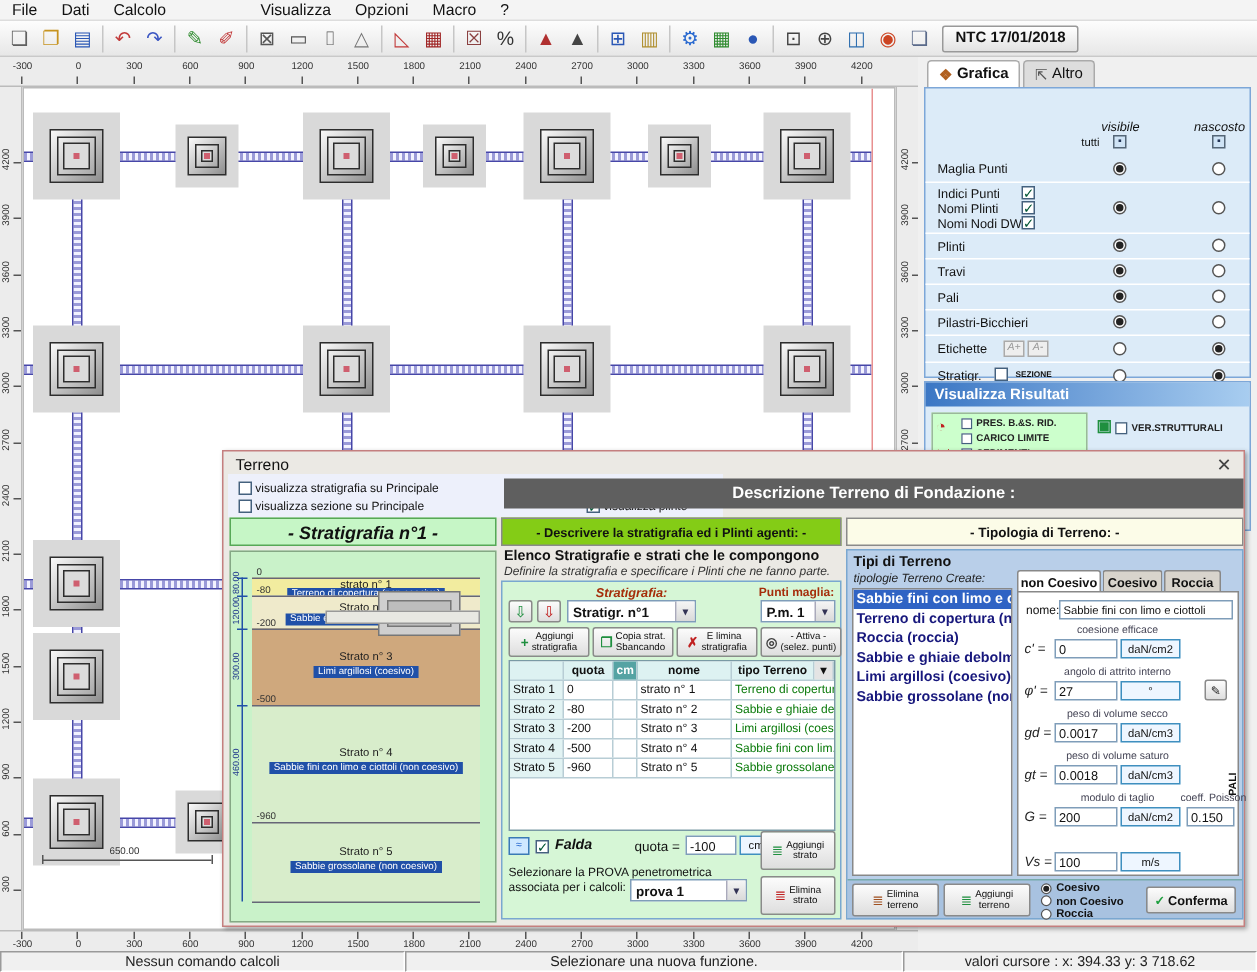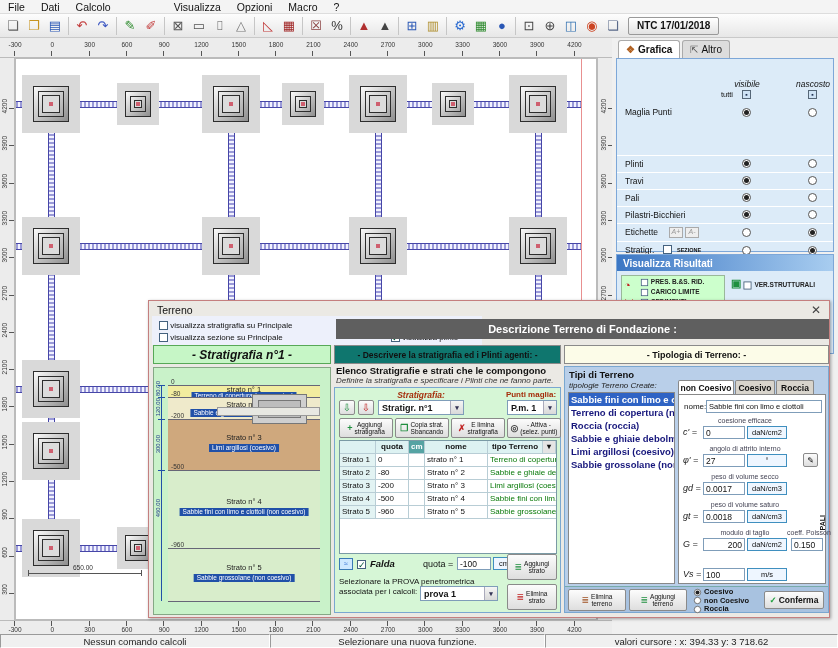--- a/index.html
+++ b/index.html
@@ -387,20 +387,30 @@
           <div style="position: absolute; left: 100px; top: 4px; width: 60px; text-align: center; font-style: italic; font-size: 8.5px;">visibile</div>
           <div style="position: absolute; left: 166px; top: 4px; width: 60px; text-align: center; font-style: italic; font-size: 8.5px;">nascosto</div>
           <div style="position: absolute; left: 88px; top: 15px; width: 28px; text-align: right; font-size: 7.5px;">tutti</div>
           <div class="bsq" style="position: absolute; left: 125px; top: 15px;"></div>
           <div class="bsq" style="position: absolute; left: 191px; top: 15px;"></div>
           <div style="position: absolute; left: 0px; top: 30px; width: 100%; height: 16px; border-top: none;">
             <div class="optlabel" style="position: absolute; left: 8px; top: 2px; font-size: 8.5px;">Maglia Punti</div>
             <div class="radio on" style="position: absolute; left: 125px; top: 2.5px;"></div>
             <div class="radio" style="position: absolute; left: 191px; top: 2.5px;"></div>
           </div>
+          <div style="position: absolute; left: 0px; top: 46px; width: 100%; height: 34px; border-top: 1px solid rgb(255, 255, 255);">
+            <div class="optlabel" style="position: absolute; left: 8px; top: 2px; font-size: 8.5px;">Indici Punti</div>
+            <div class="chk on" style="position: absolute; left: 64px; top: 2px;"></div>
+            <div class="optlabel" style="position: absolute; left: 8px; top: 12px; font-size: 8.5px;">Nomi Plinti</div>
+            <div class="chk on" style="position: absolute; left: 64px; top: 12px;"></div>
+            <div class="optlabel" style="position: absolute; left: 8px; top: 22px; font-size: 8.5px;">Nomi Nodi DW</div>
+            <div class="chk on" style="position: absolute; left: 64px; top: 22px;"></div>
+            <div class="radio on" style="position: absolute; left: 125px; top: 11.5px;"></div>
+            <div class="radio" style="position: absolute; left: 191px; top: 11.5px;"></div>
+          </div>
           <div style="position: absolute; left: 0px; top: 80px; width: 100%; height: 17px; border-top: 1px solid rgb(255, 255, 255);">
             <div class="optlabel" style="position: absolute; left: 8px; top: 2.5px; font-size: 8.5px;">Plinti</div>
             <div class="radio on" style="position: absolute; left: 125px; top: 3px;"></div>
             <div class="radio" style="position: absolute; left: 191px; top: 3px;"></div>
           </div>
           <div style="position: absolute; left: 0px; top: 97px; width: 100%; height: 17px; border-top: 1px solid rgb(255, 255, 255);">
             <div class="optlabel" style="position: absolute; left: 8px; top: 2.5px; font-size: 8.5px;">Travi</div>
             <div class="radio on" style="position: absolute; left: 125px; top: 3px;"></div>
             <div class="radio" style="position: absolute; left: 191px; top: 3px;"></div>
           </div>
@@ -496,21 +506,21 @@
         <div style="position: absolute; left: 1px; top: 66.5px; font-size: 6px; color: rgb(34, 58, 140); writing-mode: vertical-rl; transform: rotate(180deg);">300.00</div>
         <div style="position: absolute; left: 4px; top: 51px; width: 7px; height: 1px; background: rgb(32, 80, 168);"></div>
         <div style="position: absolute; left: 1px; top: 131px; font-size: 6px; color: rgb(34, 58, 140); writing-mode: vertical-rl; transform: rotate(180deg);">460.00</div>
         <div style="position: absolute; left: 4px; top: 102px; width: 7px; height: 1px; background: rgb(32, 80, 168);"></div>
         <div style="position: absolute; left: 98px; top: 26px; width: 55px; height: 30px; background: rgb(207, 207, 207); border: 1px solid rgb(119, 119, 119);">
           <div style="position: absolute; inset: 5px; border: 1px solid rgb(119, 119, 119); background: rgb(189, 189, 189);"></div>
         </div>
         <div style="position: absolute; left: 63px; top: 39px; width: 103px; height: 9px; background: rgb(232, 232, 226); border: 1px solid rgb(153, 153, 153);"></div>
       </div>
 
-    <div class="sechdr" style="left:185px;top:44px;width:227px;height:19px;background:#0f766e;border-color:#8a8a8a;font-size:8.5px">- Descrivere la stratigrafia ed i Plinti agenti: -</div>
+    <div class="sechdr" style="left:185px;top:44px;width:227px;height:19px;background:#84cc16;border-color:#8a8a8a;font-size:8.5px">- Descrivere la stratigrafia ed i Plinti agenti: -</div>
     <div class="abs" style="left:187px;top:64px;font-size:9.5px;font-weight:bold">Elenco Stratigrafie e strati che le compongono</div>
     <div class="abs" style="left:187px;top:75px;font-size:8px;font-style:italic;color:#333">Definire la stratigrafia e specificare i Plinti che ne fanno parte.</div>
     <div class="panel" id="mid-panel" style="left:185px;top:86px;width:227px;height:226px;background:#d6f6d6;border-color:#7aa7d0">
         <div style="position: absolute; left: 43px; top: 2px; width: 86px; text-align: center; color: rgb(165, 45, 10); font-weight: bold; font-style: italic; font-size: 8.5px;">Stratigrafia:</div>
         <div style="position: absolute; left: 168px; top: 2px; width: 56px; text-align: center; color: rgb(165, 45, 10); font-weight: bold; font-size: 8px;">Punti maglia:</div>
         <div class="sbtn" style="position: absolute; left: 4px; top: 12px; width: 16px; height: 15px; color: rgb(31, 143, 63); font-size: 10px; text-align: center;">⇩</div>
         <div class="sbtn" style="position: absolute; left: 23px; top: 12px; width: 16px; height: 15px; color: rgb(192, 32, 32); font-size: 10px; text-align: center;">⇩</div>
         <div class="ddown" style="left: 43px; top: 12px; width: 86px; height: 15px; font-weight: bold;">
           <span>Stratigr. n°1</span>
           <div class="arr">▾</div>
@@ -650,21 +660,21 @@
           <div class="cap" style="left: 24px; top: 78px; width: 84px; text-align: center;">peso di volume secco</div>
           <div class="sym" style="left: 4px; top: 88px;">gd =</div>
           <div class="field" style="left: 24px; top: 87px; width: 42px; height: 13px;">0.0017</div>
           <div class="unit" style="left: 68px; top: 87px; width: 40px; height: 13px;">daN/cm3</div>
           <div class="cap" style="left: 24px; top: 106px; width: 84px; text-align: center;">peso di volume saturo</div>
           <div class="sym" style="left: 4px; top: 116px;">gt =</div>
           <div class="field" style="left: 24px; top: 115px; width: 42px; height: 13px;">0.0018</div>
           <div class="unit" style="left: 68px; top: 115px; width: 40px; height: 13px;">daN/cm3</div>
           <div class="cap" style="left: 24px; top: 134px; width: 84px; text-align: center;">modulo di taglio</div>
           <div class="sym" style="left: 4px; top: 144px;">G =</div>
-          <div class="field" style="left: 24px; top: 143px; width: 42px; height: 13px; text-align: right;">200</div>
+          <div class="field" style="left: 24px; top: 143px; width: 42px; height: 13px;">200</div>
           <div class="unit" style="left: 68px; top: 143px; width: 40px; height: 13px;">daN/cm2</div>
           <div class="cap" style="left: 108px; top: 134px; width: 40px; text-align: center;">coeff. Poisson</div>
           <div class="field" style="left: 112px; top: 143px; width: 32px; height: 13px;">0.150</div>
           <div class="sym" style="left: 4px; top: 174px;">Vs =</div>
           <div class="field" style="left: 24px; top: 173px; width: 42px; height: 13px;">100</div>
           <div class="unit" style="left: 68px; top: 173px; width: 40px; height: 13px;">m/s</div>
           <div style="position: absolute; left: 140px; top: 120px; font-size: 7px; font-weight: bold; writing-mode: vertical-rl; transform: rotate(180deg);">PALI</div>
         </div>
         <div style="position: absolute; left: 0px; top: 219px; width: 263px; height: 26px; background: rgb(168, 194, 224); border-top: 1px solid rgb(119, 170, 170);">
           <div class="sbtn" style="left: 3px; top: 2px; width: 58px; height: 22px;">
@@ -687,16 +697,16 @@
           <div class="sbtn" style="left: 199px; top: 4px; width: 60px; height: 18px; font-weight: bold; font-size: 8.5px;">
             <span style="color: rgb(31, 159, 63); font-weight: bold;">✓</span>
             <span>Conferma</span>
           </div>
         </div>
       </div>
   </div>
 
   <div id="statusbar" class="abs">
     <div class="scell" style="width:270px">Nessun comando calcoli</div>
-    <div class="scell" style="width:275px">Selezionare una nuova funzione.</div>
+    <div class="scell" style="width:332px">Selezionare una nuova funzione.</div>
     <div class="scell" style="flex:1">valori cursore :   x: 394.33   y: 3 718.62</div>
   </div>
 </div>
 
 </body></html>

